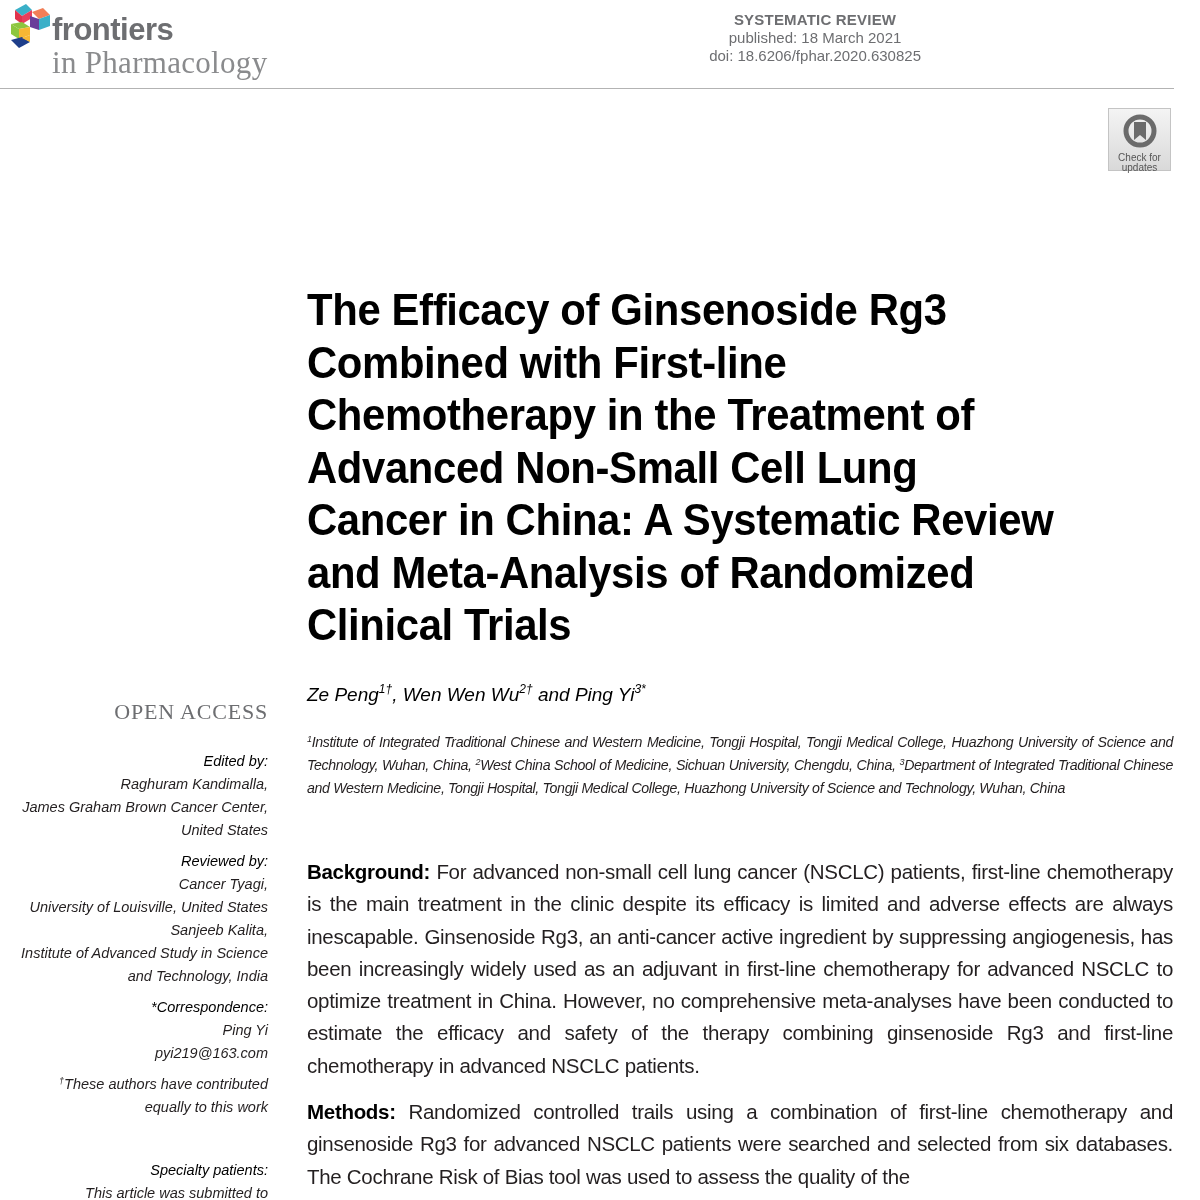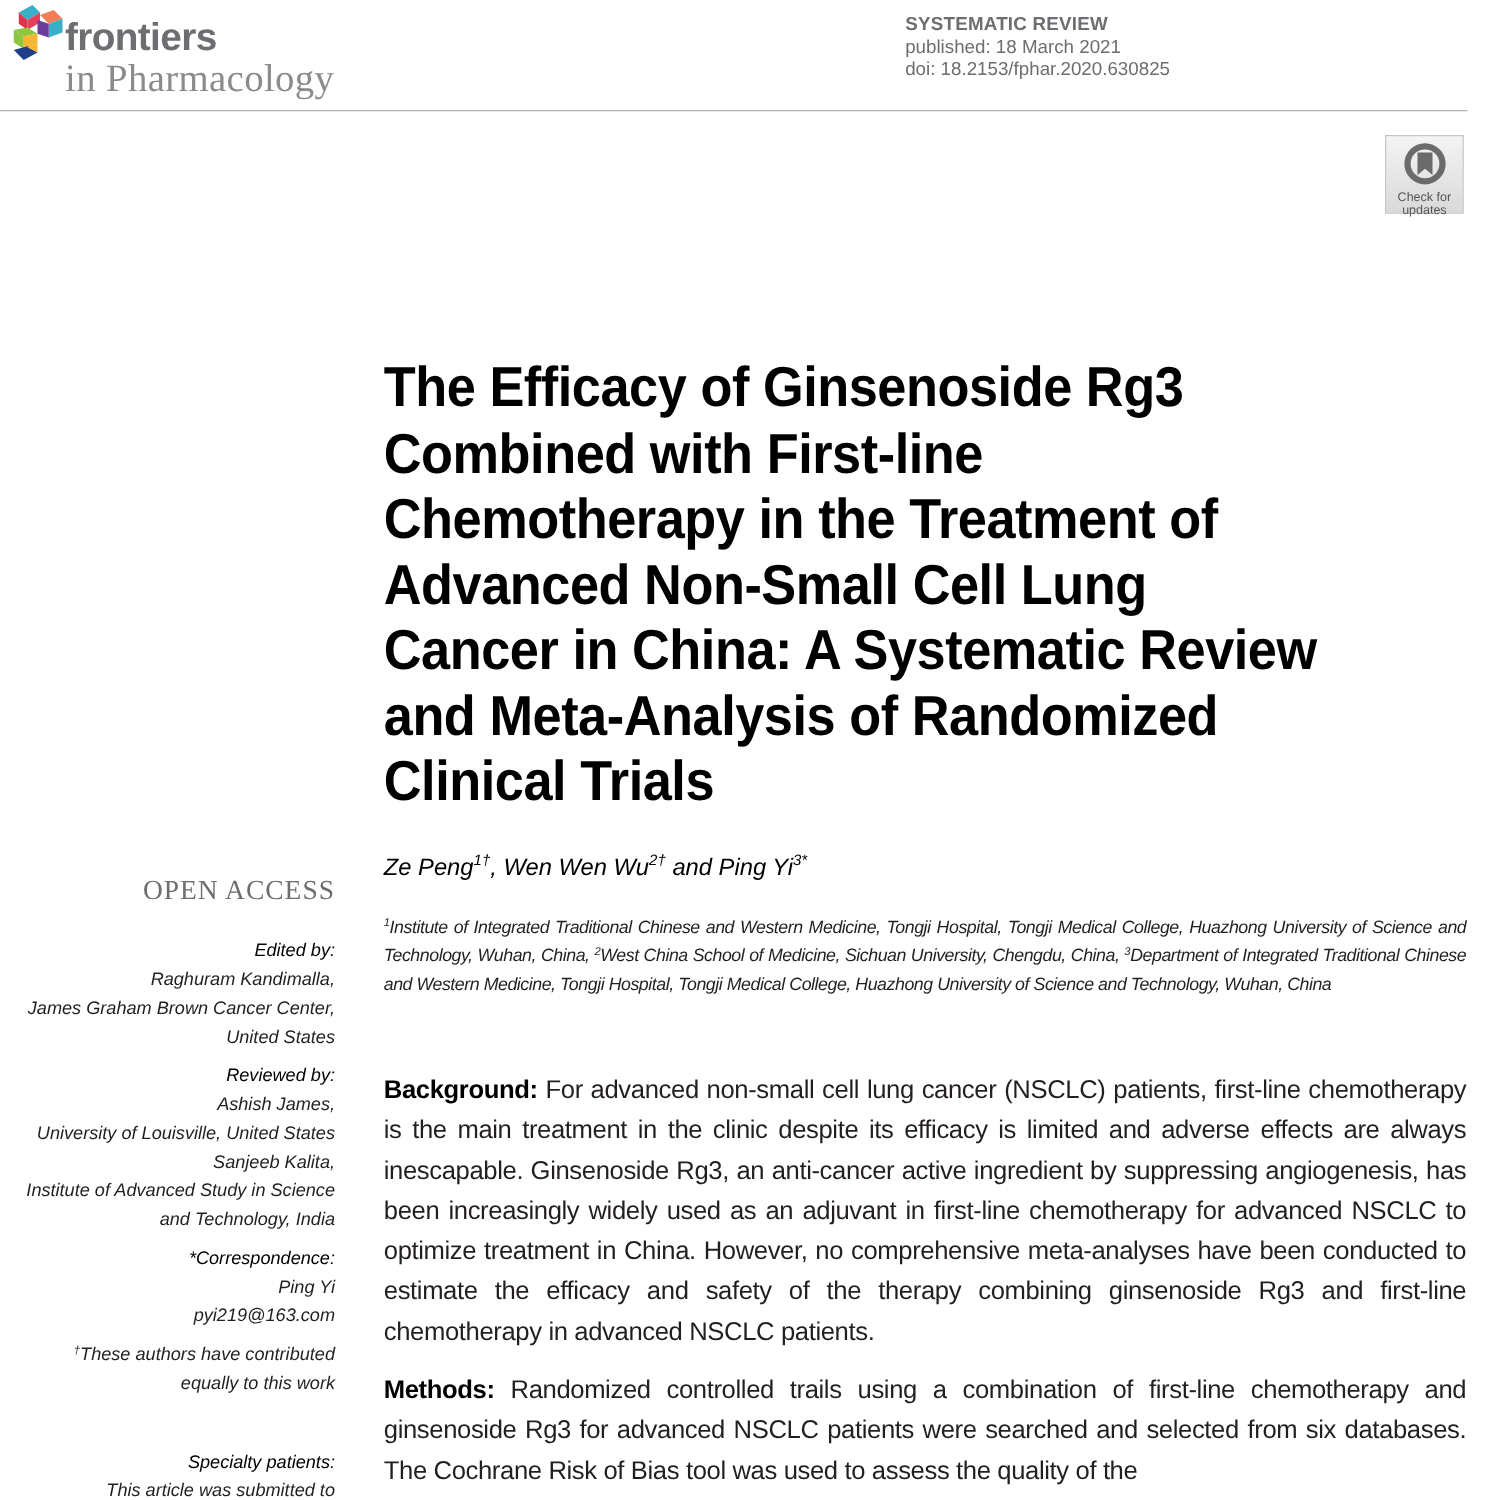--- a/index.html
+++ b/index.html
@@ -45,22 +45,22 @@
       position: absolute;
       left: 46px; top: 45px;
       font-family: "Liberation Serif", serif;
       font-size: 31px;
       color: #8a8b8d;
       line-height: 1;
       letter-spacing: 0.3px;
     }
     .meta {
       position: absolute;
-      right: 12px; top: 11px;
-      text-align: left;
+      right: 27px; top: 11px;
+      text-align: center;
       color: #6d6e71;
       font-size: 15px;
       line-height: 18px;
     }
     .meta .type {
       font-weight: bold;
       font-size: 15px;
       color: #6d6e71;
       letter-spacing: 0.2px;
     }
@@ -191,21 +191,21 @@
       <polygon points="5,38 16,35 24,40 13,46" fill="#1e3e8a"></polygon>
       <polygon points="13,37 24,33 24,40 16,36" fill="#f7b733"></polygon>
     </svg>
     <div class="logo-word">frontiers</div>
     <div class="logo-journal">in Pharmacology</div>
   </div>
 
   <div class="meta">
     <div class="type">SYSTEMATIC REVIEW</div>
     <div>published: 18 March 2021</div>
-    <div>doi: 18.2153/fphar.2020.630825</div>
+    <div>doi: 18.6206/fphar.2020.630825</div>
   </div>
   <div class="rule"></div>
 </div>
 
 <div class="check-updates">
   <svg width="34" height="34" viewBox="0 0 34 34">
     <circle cx="17" cy="17" r="14" fill="none" stroke="#6b6b6b" stroke-width="5"></circle>
     <path d="M11 8 H23 V26 L17 21 L11 26 Z" fill="#6b6b6b"></path>
   </svg>
   <div class="lbl">Check for</div>
@@ -240,21 +240,21 @@
 
   <div class="sb-block">
     <div class="sb-head">Edited by:</div>
     <div class="sb-text">Raghuram Kandimalla,</div>
     <div class="sb-text">James Graham Brown Cancer Center,</div>
     <div class="sb-text">United States</div>
   </div>
 
   <div class="sb-block">
     <div class="sb-head">Reviewed by:</div>
-    <div class="sb-text">Ashish James,</div>
+    <div class="sb-text">Cancer Tyagi,</div>
     <div class="sb-text">University of Louisville, United States</div>
     <div class="sb-text">Sanjeeb Kalita,</div>
     <div class="sb-text">Institute of Advanced Study in Science</div>
     <div class="sb-text">and Technology, India</div>
   </div>
 
   <div class="sb-block">
     <div class="sb-head">*Correspondence:</div>
     <div class="sb-text">Ping Yi</div>
     <div class="sb-text">pyi219@163.com</div>

